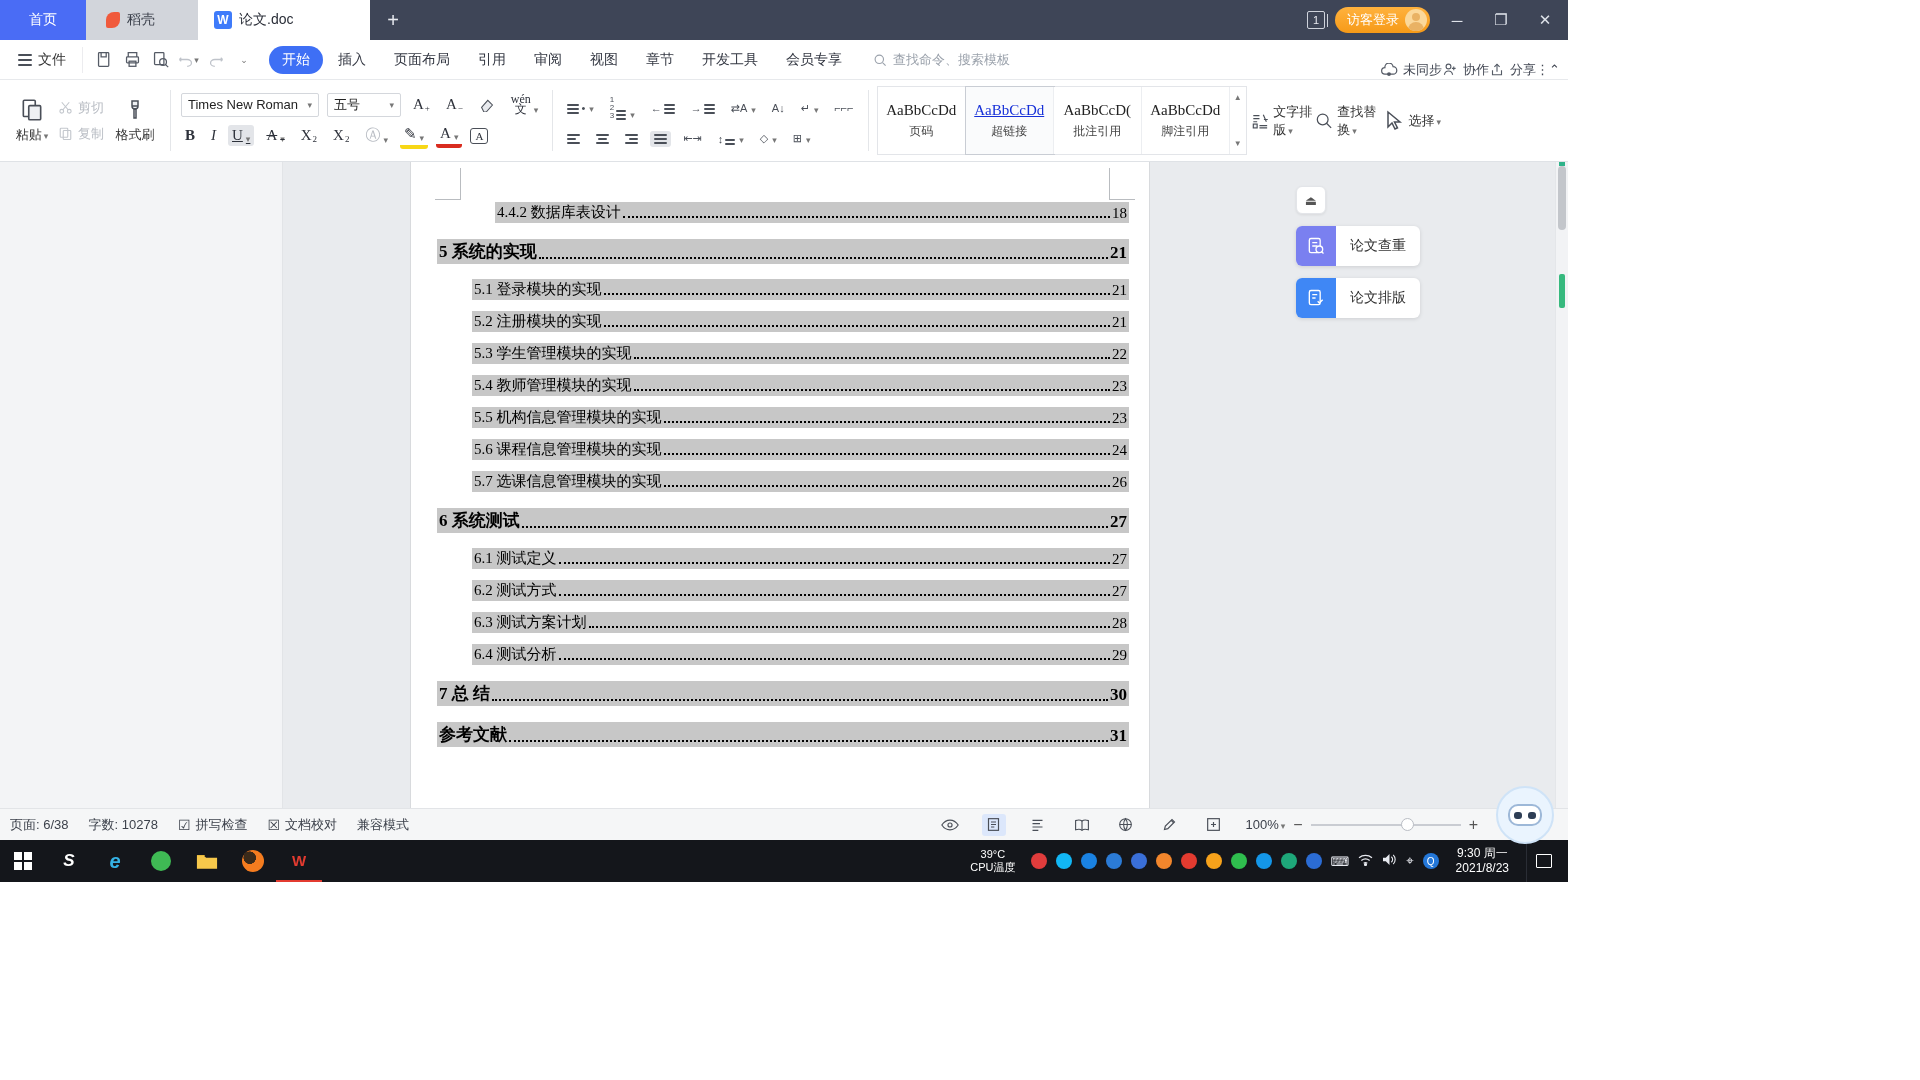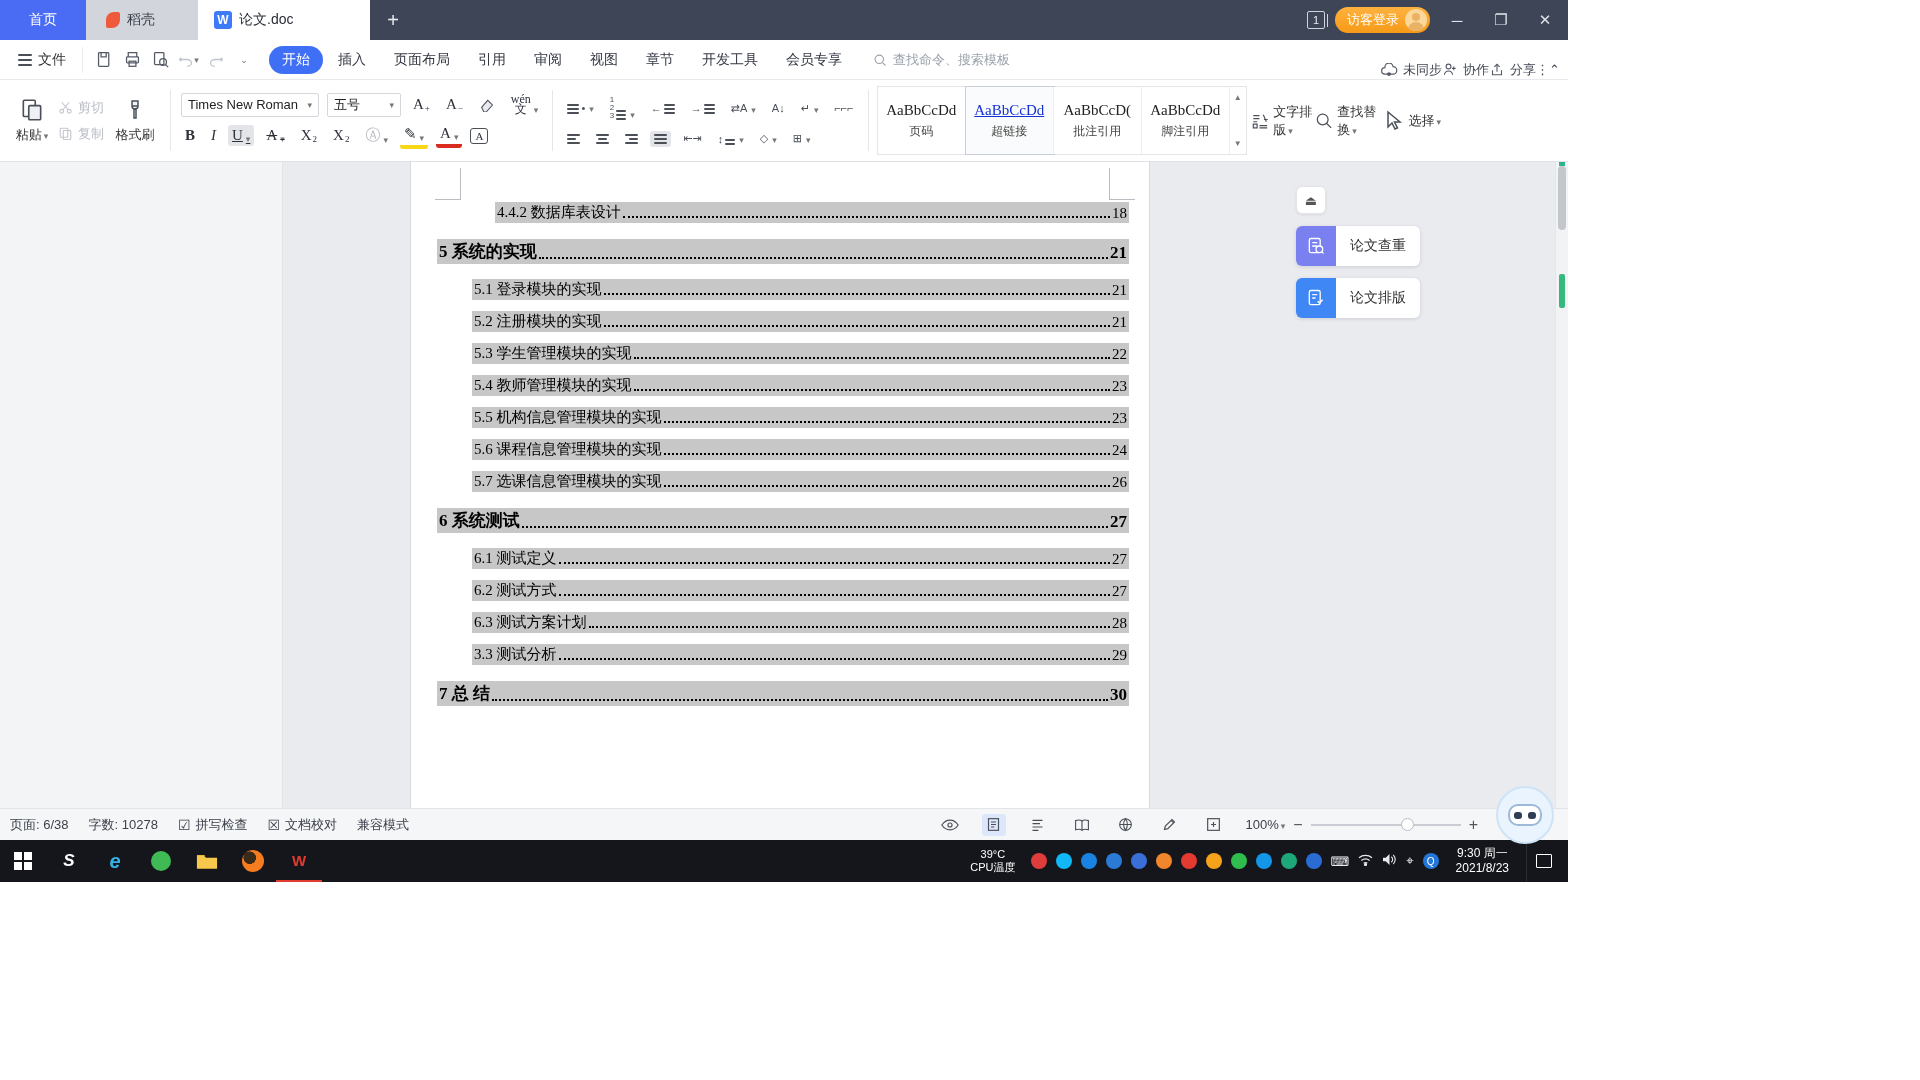--- a/index.html
+++ b/index.html
@@ -546,30 +546,37 @@
         </div>
         <div class="toc-row lvl2">
           <span class="hl">
             <span class="toc-text">6.3 测试方案计划</span>
             <span class="toc-leader"></span>
             <span class="toc-page">28</span>
           </span>
         </div>
         <div class="toc-row lvl2">
           <span class="hl">
-            <span class="toc-text">3.3 测试分析</span>
+            <span class="toc-text">6.4 测试分析</span>
             <span class="toc-leader"></span>
             <span class="toc-page">29</span>
           </span>
         </div>
         <div class="toc-row lvl1">
           <span class="hl">
             <span class="toc-text">7  总  结</span>
             <span class="toc-leader"></span>
             <span class="toc-page">30</span>
+          </span>
+        </div>
+        <div class="toc-row lvl1">
+          <span class="hl">
+            <span class="toc-text">参考文献</span>
+            <span class="toc-leader"></span>
+            <span class="toc-page">31</span>
           </span>
         </div>
     </div>
   </div>
 
   <div class="float-tools">
     <div class="eject">⏏</div>
     <div class="side-btn">
       <span class="side-ic purple">
         <svg width="20" height="20" viewBox="0 0 24 24" fill="none" stroke-width="1.6">

